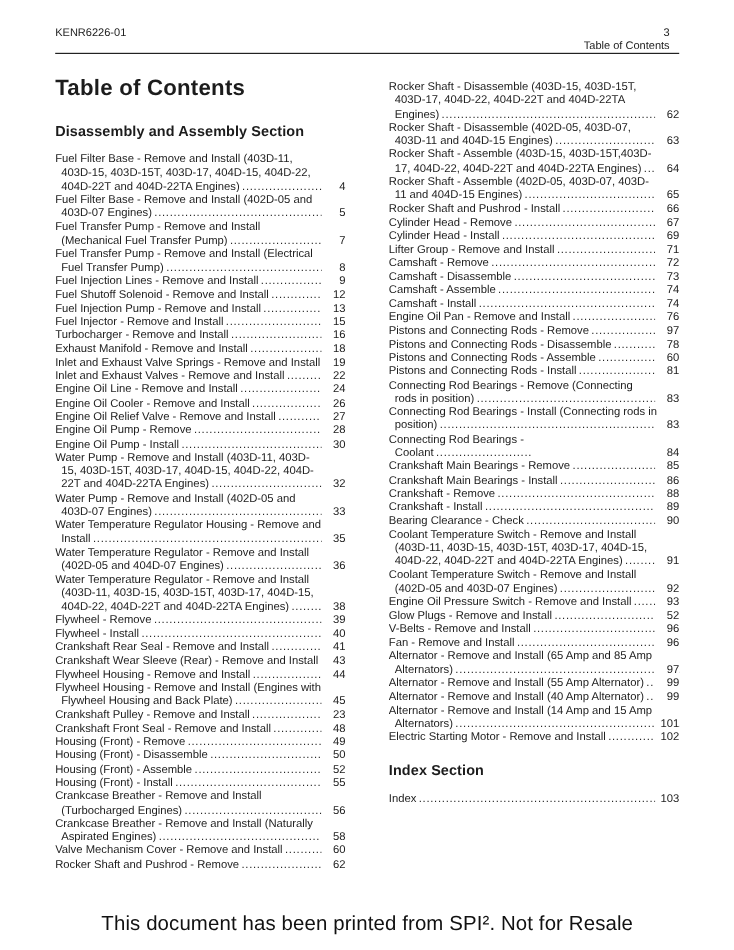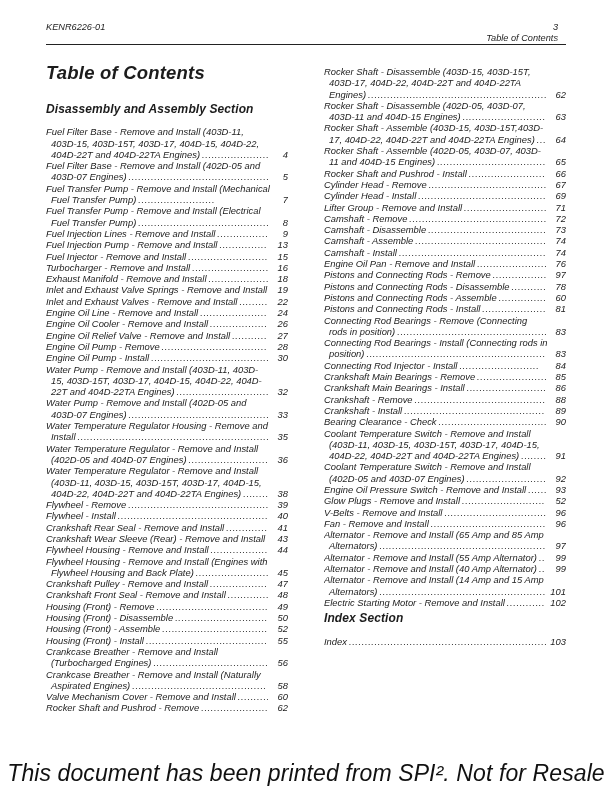--- a/index.html
+++ b/index.html
@@ -1,20 +1,19 @@
 <!DOCTYPE html>
 <html><head>
 <meta charset="utf-8">
 <style>
   html,body { margin:0; padding:0; background:#ffffff; }
   .page {
     position:relative; width:604px; height:792px; background:#ffffff;
     font-family:"Liberation Sans","DejaVu Sans",sans-serif; color:#1c1c1c;
     overflow:hidden;
-    font-style:italic;
   }
   .hdr-left {
     position:absolute; left:46px; top:22px; font-size:9.2px; line-height:10.5px;
   }
   .hdr-right {
     position:absolute; right:46px; top:22px; text-align:right;
     font-size:9.2px; line-height:10.5px;
   }
   .hdr-rule {
     position:absolute; left:46px; top:44px; width:520px; height:0;
@@ -24,33 +23,33 @@
     position:absolute; left:46px; top:62px; margin:0;
     font-size:18.5px; font-weight:bold; letter-spacing:0.2px;
   }
   .col { position:absolute; width:242px; font-size:9.4px; line-height:11.3px; }
   #col-left  { left:46px;  top:104px; }
   #col-right { left:324px; top:66px;  }
   .sec {
     font-size:12px; font-weight:bold; letter-spacing:0.1px;
     margin:0 0 11px 0;
   }
-  .sec.later { margin-top:5px; }
+  .sec.later { margin-top:17px; }
   .entry {
     position:relative; overflow:hidden;
     padding-left:5px; text-indent:-5px; padding-right:18px;
   }
   .dots { margin-left:2px; letter-spacing:0.6px; }
   .pg {
     position:absolute; right:0; bottom:0; min-width:18px;
     text-align:right; text-indent:0; background:#fff; padding-left:2px;
   }
   .footer {
     position:absolute; left:0; top:760px; width:612px; text-align:center;
-    font-size:23px; color:#111; letter-spacing:0.1px; white-space:nowrap;
+    font-size:17px; color:#111; letter-spacing:0.1px; white-space:nowrap;
   }
 </style>
 </head>
 <body>
 
 <div class="page">
 
   <div class="hdr-left">KENR6226-01</div>
 
   <div class="hdr-right">
@@ -62,20 +61,21 @@
 
   <h1 class="doc-title">Table of Contents</h1>
 
   <div class="col" id="col-left">
       <div class="sec">Disassembly and Assembly Section</div>
       <div class="entry"><span class="etext">Fuel Filter Base - Remove and Install (403D-11, 403D-15, 403D-15T, 403D-17, 404D-15, 404D-22, 404D-22T and 404D-22TA Engines)</span><span class="dots">.....................</span><span class="pg">4</span></div>
       <div class="entry"><span class="etext">Fuel Filter Base - Remove and Install (402D-05 and 403D-07 Engines)</span><span class="dots">............................................</span><span class="pg">5</span></div>
       <div class="entry"><span class="etext">Fuel Transfer Pump - Remove and Install (Mechanical Fuel Transfer Pump)</span><span class="dots">........................</span><span class="pg">7</span></div>
       <div class="entry"><span class="etext">Fuel Transfer Pump - Remove and Install (Electrical Fuel Transfer Pump)</span><span class="dots">.........................................</span><span class="pg">8</span></div>
       <div class="entry"><span class="etext">Fuel Injection Lines - Remove and Install</span><span class="dots">................</span><span class="pg">9</span></div>
+      <div class="entry"><span class="etext">Fuel Shutoff Solenoid - Remove and Install</span><span class="dots">.............</span><span class="pg">12</span></div>
       <div class="entry"><span class="etext">Fuel Injection Pump - Remove and Install</span><span class="dots">...............</span><span class="pg">13</span></div>
       <div class="entry"><span class="etext">Fuel Injector - Remove and Install</span><span class="dots">.........................</span><span class="pg">15</span></div>
       <div class="entry"><span class="etext">Turbocharger - Remove and Install</span><span class="dots">........................</span><span class="pg">16</span></div>
       <div class="entry"><span class="etext">Exhaust Manifold - Remove and Install</span><span class="dots">...................</span><span class="pg">18</span></div>
       <div class="entry"><span class="etext">Inlet and Exhaust Valve Springs - Remove and Install</span><span class="dots"></span><span class="pg">19</span></div>
       <div class="entry"><span class="etext">Inlet and Exhaust Valves - Remove and Install</span><span class="dots">.........</span><span class="pg">22</span></div>
       <div class="entry"><span class="etext">Engine Oil Line - Remove and Install</span><span class="dots">.....................</span><span class="pg">24</span></div>
       <div class="entry"><span class="etext">Engine Oil Cooler - Remove and Install</span><span class="dots">..................</span><span class="pg">26</span></div>
       <div class="entry"><span class="etext">Engine Oil Relief Valve - Remove and Install</span><span class="dots">...........</span><span class="pg">27</span></div>
       <div class="entry"><span class="etext">Engine Oil Pump - Remove</span><span class="dots">.................................</span><span class="pg">28</span></div>
@@ -84,21 +84,21 @@
       <div class="entry"><span class="etext">Water Pump - Remove and Install (402D-05 and 403D-07 Engines)</span><span class="dots">............................................</span><span class="pg">33</span></div>
       <div class="entry"><span class="etext">Water Temperature Regulator Housing - Remove and Install</span><span class="dots">................................................................................................................................................................................................................................................................................................................................................................................................................</span><span class="pg">35</span></div>
       <div class="entry"><span class="etext">Water Temperature Regulator - Remove and Install (402D-05 and 404D-07 Engines)</span><span class="dots">.........................</span><span class="pg">36</span></div>
       <div class="entry"><span class="etext">Water Temperature Regulator - Remove and Install (403D-11, 403D-15, 403D-15T, 403D-17, 404D-15, 404D-22, 404D-22T and 404D-22TA Engines)</span><span class="dots">........</span><span class="pg">38</span></div>
       <div class="entry"><span class="etext">Flywheel - Remove</span><span class="dots">............................................</span><span class="pg">39</span></div>
       <div class="entry"><span class="etext">Flywheel - Install</span><span class="dots">...............................................</span><span class="pg">40</span></div>
       <div class="entry"><span class="etext">Crankshaft Rear Seal - Remove and Install</span><span class="dots">.............</span><span class="pg">41</span></div>
       <div class="entry"><span class="etext">Crankshaft Wear Sleeve (Rear) - Remove and Install</span><span class="dots"></span><span class="pg">43</span></div>
       <div class="entry"><span class="etext">Flywheel Housing - Remove and Install</span><span class="dots">..................</span><span class="pg">44</span></div>
       <div class="entry"><span class="etext">Flywheel Housing - Remove and Install (Engines with Flywheel Housing and Back Plate)</span><span class="dots">.......................</span><span class="pg">45</span></div>
-      <div class="entry"><span class="etext">Crankshaft Pulley - Remove and Install</span><span class="dots">..................</span><span class="pg">47</span></div>
+      <div class="entry"><span class="etext">Crankshaft Pulley - Remove and Install</span><span class="dots">..................</span><span class="pg">23</span></div>
       <div class="entry"><span class="etext">Crankshaft Front Seal - Remove and Install</span><span class="dots">.............</span><span class="pg">48</span></div>
       <div class="entry"><span class="etext">Housing (Front) - Remove</span><span class="dots">...................................</span><span class="pg">49</span></div>
       <div class="entry"><span class="etext">Housing (Front) - Disassemble</span><span class="dots">.............................</span><span class="pg">50</span></div>
       <div class="entry"><span class="etext">Housing (Front) - Assemble</span><span class="dots">.................................</span><span class="pg">52</span></div>
       <div class="entry"><span class="etext">Housing (Front) - Install</span><span class="dots">......................................</span><span class="pg">55</span></div>
       <div class="entry"><span class="etext">Crankcase Breather - Remove and Install (Turbocharged Engines)</span><span class="dots">....................................</span><span class="pg">56</span></div>
       <div class="entry"><span class="etext">Crankcase Breather - Remove and Install (Naturally Aspirated Engines)</span><span class="dots">..........................................</span><span class="pg">58</span></div>
       <div class="entry"><span class="etext">Valve Mechanism Cover - Remove and Install</span><span class="dots">..........</span><span class="pg">60</span></div>
       <div class="entry"><span class="etext">Rocker Shaft and Pushrod - Remove</span><span class="dots">.....................</span><span class="pg">62</span></div>
     </div>
@@ -115,21 +115,21 @@
       <div class="entry"><span class="etext">Camshaft - Disassemble</span><span class="dots">.....................................</span><span class="pg">73</span></div>
       <div class="entry"><span class="etext">Camshaft - Assemble</span><span class="dots">.........................................</span><span class="pg">74</span></div>
       <div class="entry"><span class="etext">Camshaft - Install</span><span class="dots">..............................................</span><span class="pg">74</span></div>
       <div class="entry"><span class="etext">Engine Oil Pan - Remove and Install</span><span class="dots">......................</span><span class="pg">76</span></div>
       <div class="entry"><span class="etext">Pistons and Connecting Rods - Remove</span><span class="dots">.................</span><span class="pg">97</span></div>
       <div class="entry"><span class="etext">Pistons and Connecting Rods - Disassemble</span><span class="dots">...........</span><span class="pg">78</span></div>
       <div class="entry"><span class="etext">Pistons and Connecting Rods - Assemble</span><span class="dots">...............</span><span class="pg">60</span></div>
       <div class="entry"><span class="etext">Pistons and Connecting Rods - Install</span><span class="dots">....................</span><span class="pg">81</span></div>
       <div class="entry"><span class="etext">Connecting Rod Bearings - Remove (Connecting rods in position)</span><span class="dots">...............................................</span><span class="pg">83</span></div>
       <div class="entry"><span class="etext">Connecting Rod Bearings - Install (Connecting rods in position)</span><span class="dots">................................................................................................................................................................................................................................................................................................................................................................................................................</span><span class="pg">83</span></div>
-      <div class="entry"><span class="etext">Connecting Rod Injector - Install</span><span class="dots">.........................</span><span class="pg">84</span></div>
+      <div class="entry"><span class="etext">Connecting Rod Bearings - Coolant</span><span class="dots">.........................</span><span class="pg">84</span></div>
       <div class="entry"><span class="etext">Crankshaft Main Bearings - Remove</span><span class="dots">......................</span><span class="pg">85</span></div>
       <div class="entry"><span class="etext">Crankshaft Main Bearings - Install</span><span class="dots">.........................</span><span class="pg">86</span></div>
       <div class="entry"><span class="etext">Crankshaft - Remove</span><span class="dots">.........................................</span><span class="pg">88</span></div>
       <div class="entry"><span class="etext">Crankshaft - Install</span><span class="dots">............................................</span><span class="pg">89</span></div>
       <div class="entry"><span class="etext">Bearing Clearance - Check</span><span class="dots">..................................</span><span class="pg">90</span></div>
       <div class="entry"><span class="etext">Coolant Temperature Switch - Remove and Install (403D-11, 403D-15, 403D-15T, 403D-17, 404D-15, 404D-22, 404D-22T and 404D-22TA Engines)</span><span class="dots">........</span><span class="pg">91</span></div>
       <div class="entry"><span class="etext">Coolant Temperature Switch - Remove and Install (402D-05 and 403D-07 Engines)</span><span class="dots">.........................</span><span class="pg">92</span></div>
       <div class="entry"><span class="etext">Engine Oil Pressure Switch - Remove and Install</span><span class="dots">......</span><span class="pg">93</span></div>
       <div class="entry"><span class="etext">Glow Plugs - Remove and Install</span><span class="dots">..........................</span><span class="pg">52</span></div>
       <div class="entry"><span class="etext">V-Belts - Remove and Install</span><span class="dots">................................</span><span class="pg">96</span></div>

